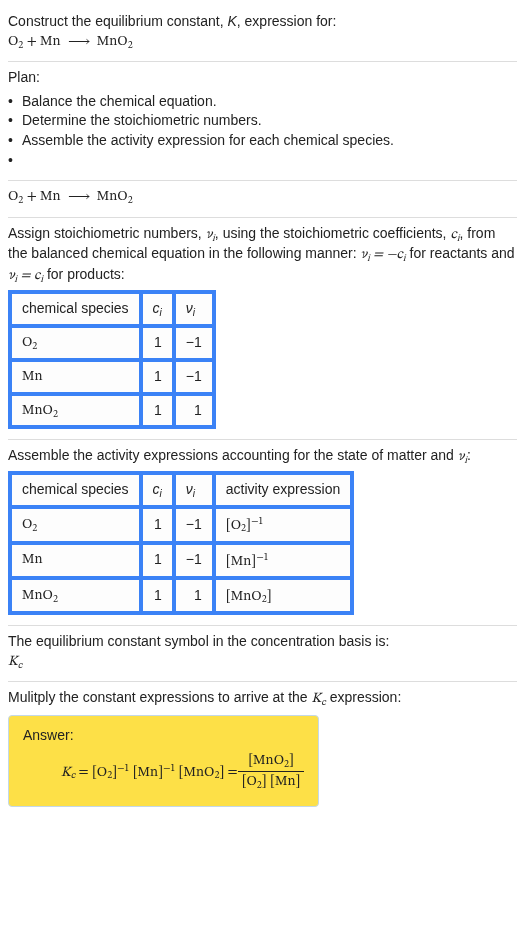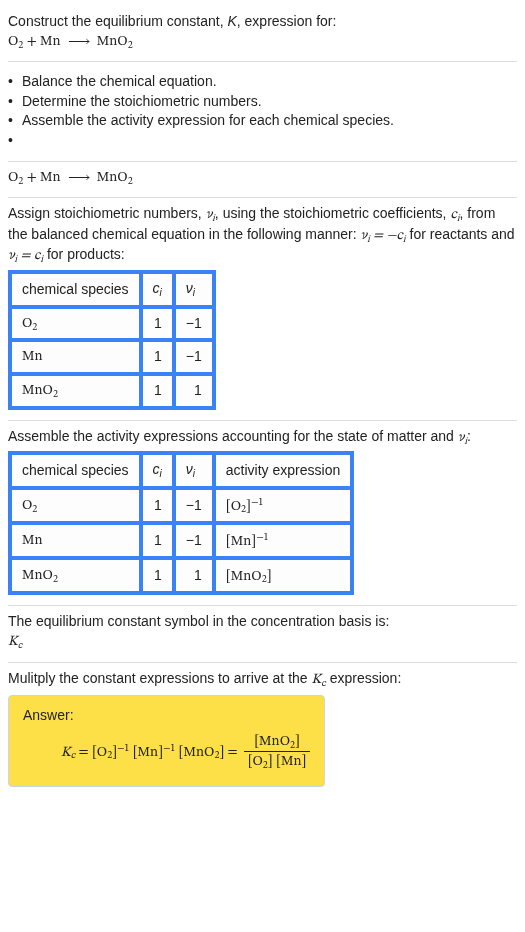--- a/index.html
+++ b/index.html
@@ -36,21 +36,21 @@
 table.t td.num { text-align: right; }
 .answer-box {
   background: #fde047;
   border: 1px solid #c3d8e9;
   border-radius: 4px;
   padding: 10px 14px 14px;
   margin-top: 6px;
   width: fit-content;
 }
 .answer-box .ans-label { margin-bottom: 6px; display: block; }
-.kc-expr { display: flex; align-items: center; gap: 6px; padding-left: 38px; }
+.kc-expr { display: flex; align-items: center; gap: 0; padding-left: 38px; }
 .frac {
   display: inline-flex;
   flex-direction: column;
   align-items: center;
   vertical-align: middle;
   font-family: "Cambria Math", "STIX Two Math", serif;
 }
 .frac .num, .frac .den { padding: 0 4px; }
 .frac .bar { width: 100%; border-top: 1px solid #222; }
 .ital { font-style: italic; }
@@ -60,20 +60,21 @@
 
 <div class="section">
   <span>Construct the equilibrium constant, </span><span class="ital">K</span><span>, expression for:</span>
   <div class="chem">
     <span>O</span><sub>2</sub><span> + Mn </span><span class="arrow">⟶</span><span> MnO</span><sub>2</sub>
   </div>
 </div>
 <hr class="hr">
 
 <div class="section">
+  <div>Plan:</div>
   <div class="bullets">
     <div class="bullet-line">
         <span class="bullet-dot">•</span>
         <span>Balance the chemical equation.</span>
       </div>
     <div class="bullet-line">
         <span class="bullet-dot">•</span>
         <span>Determine the stoichiometric numbers.</span>
       </div>
     <div class="bullet-line">

